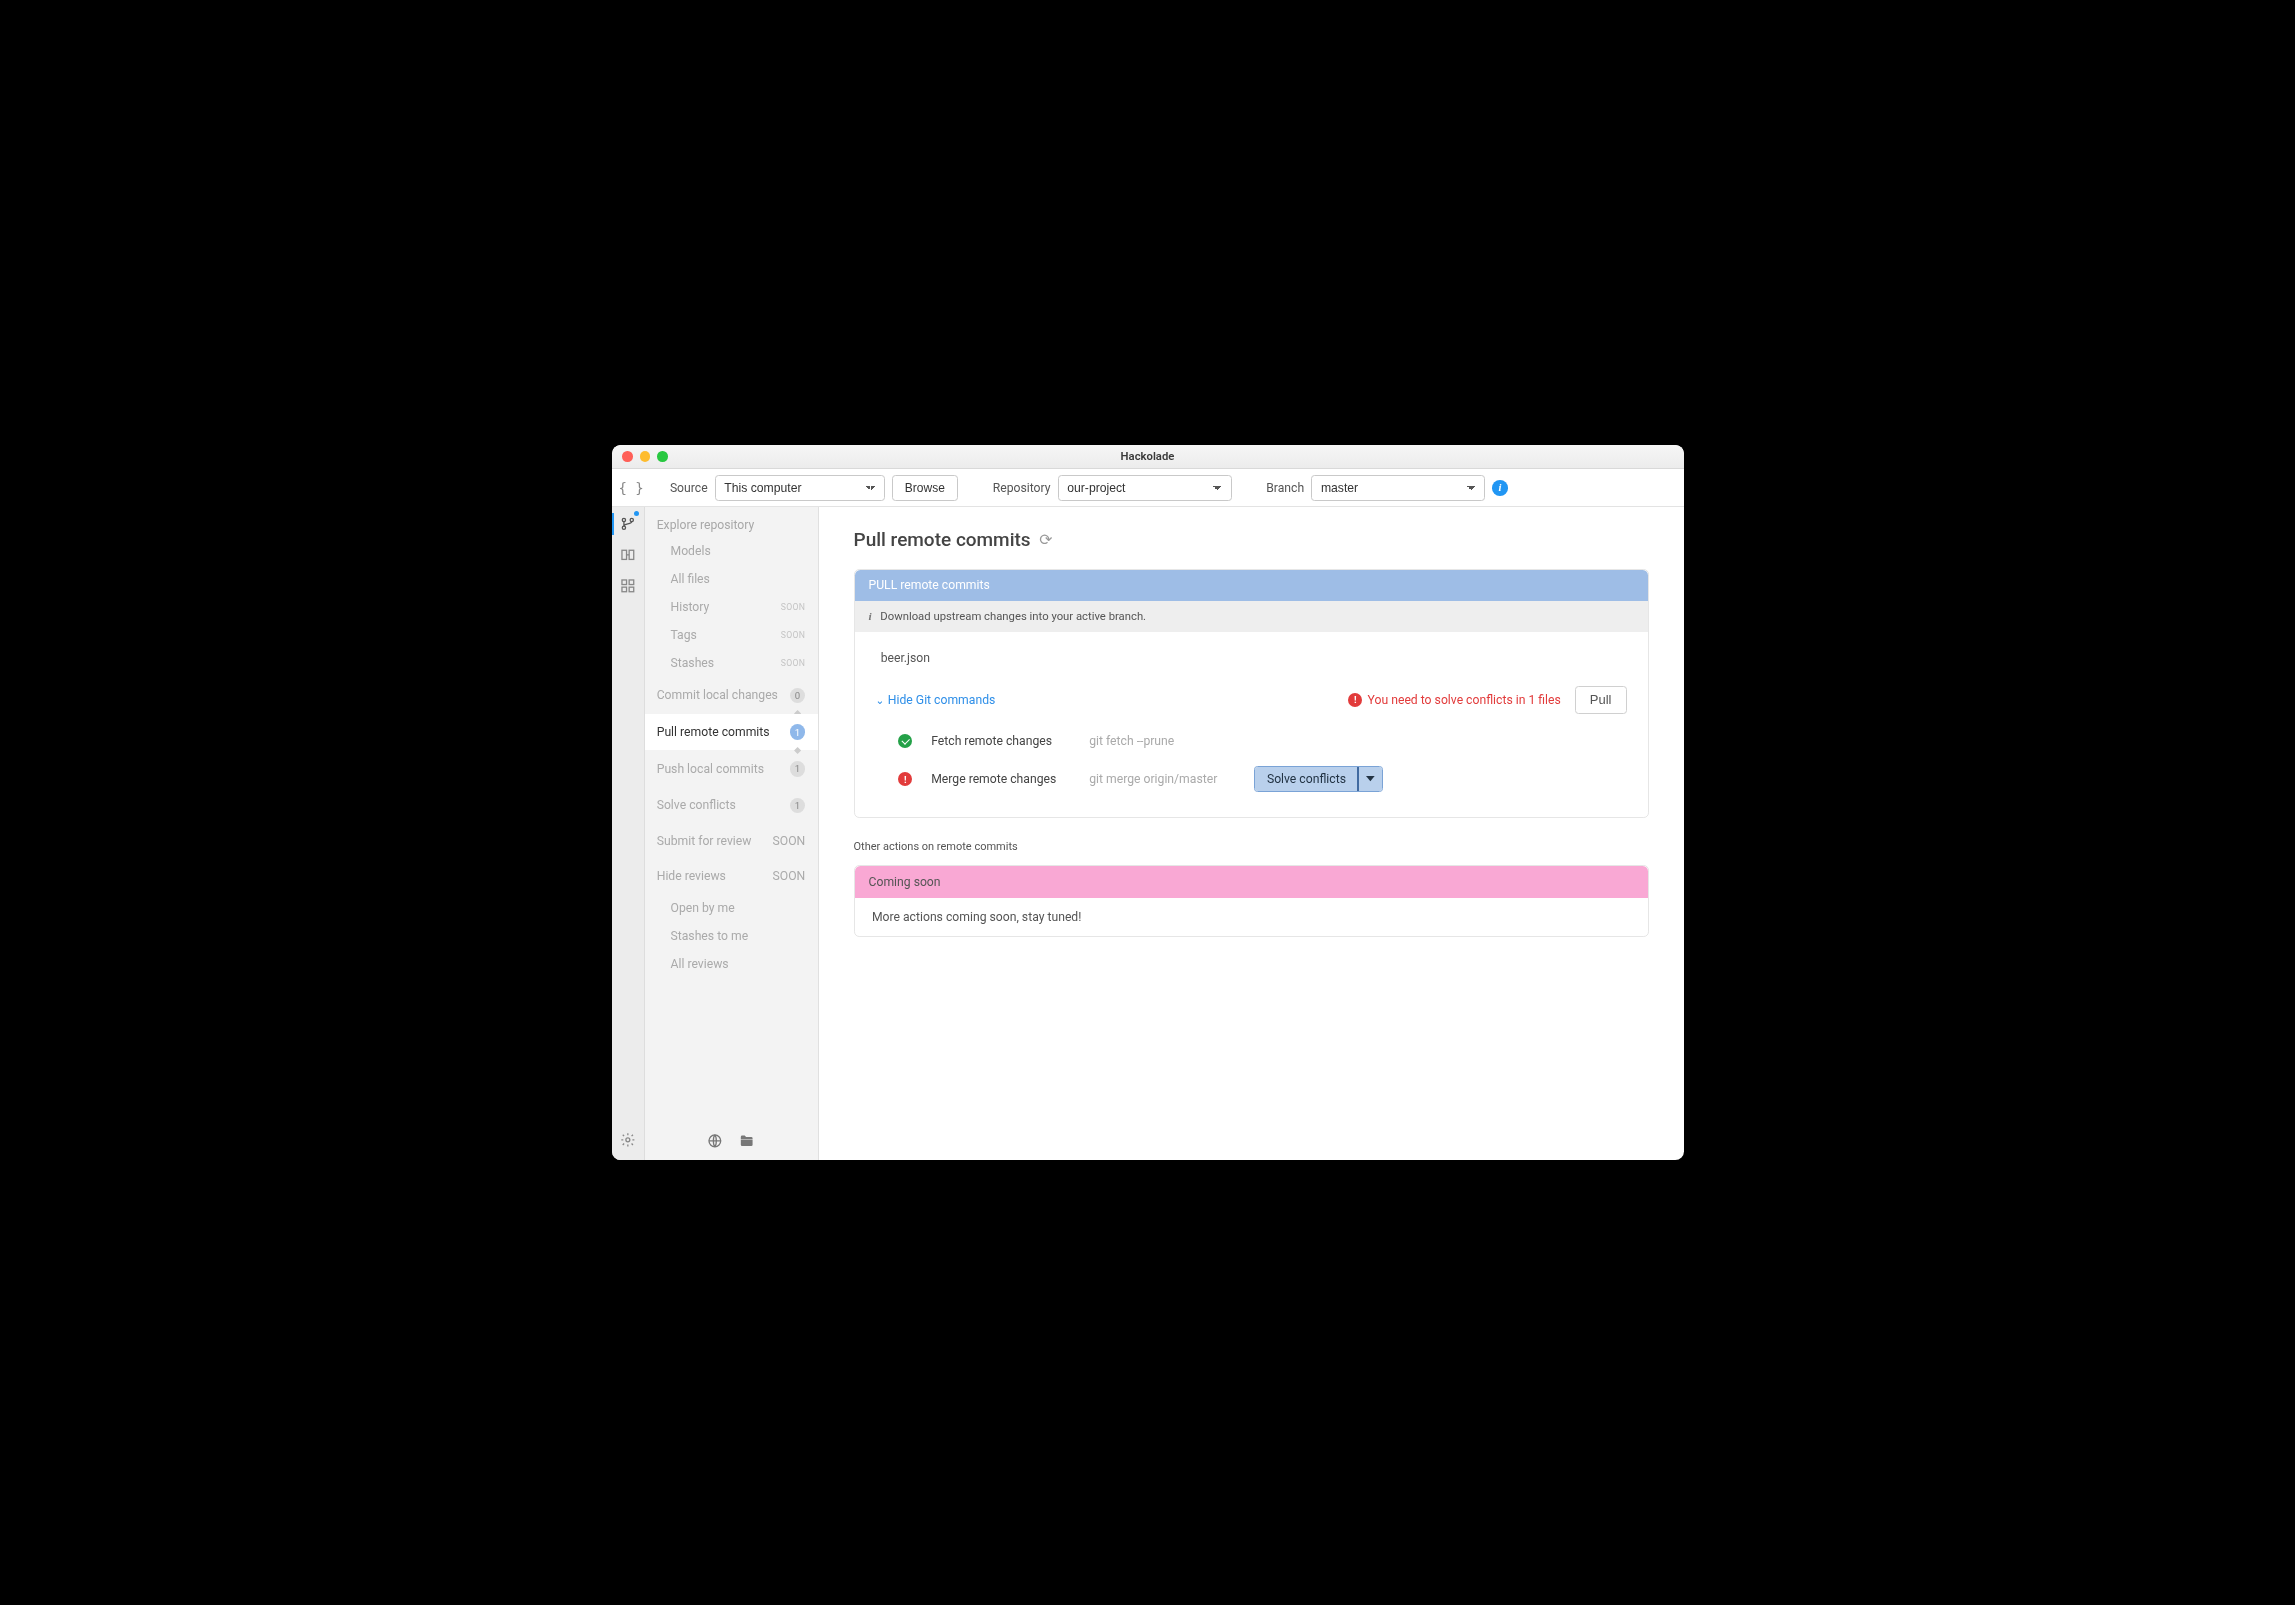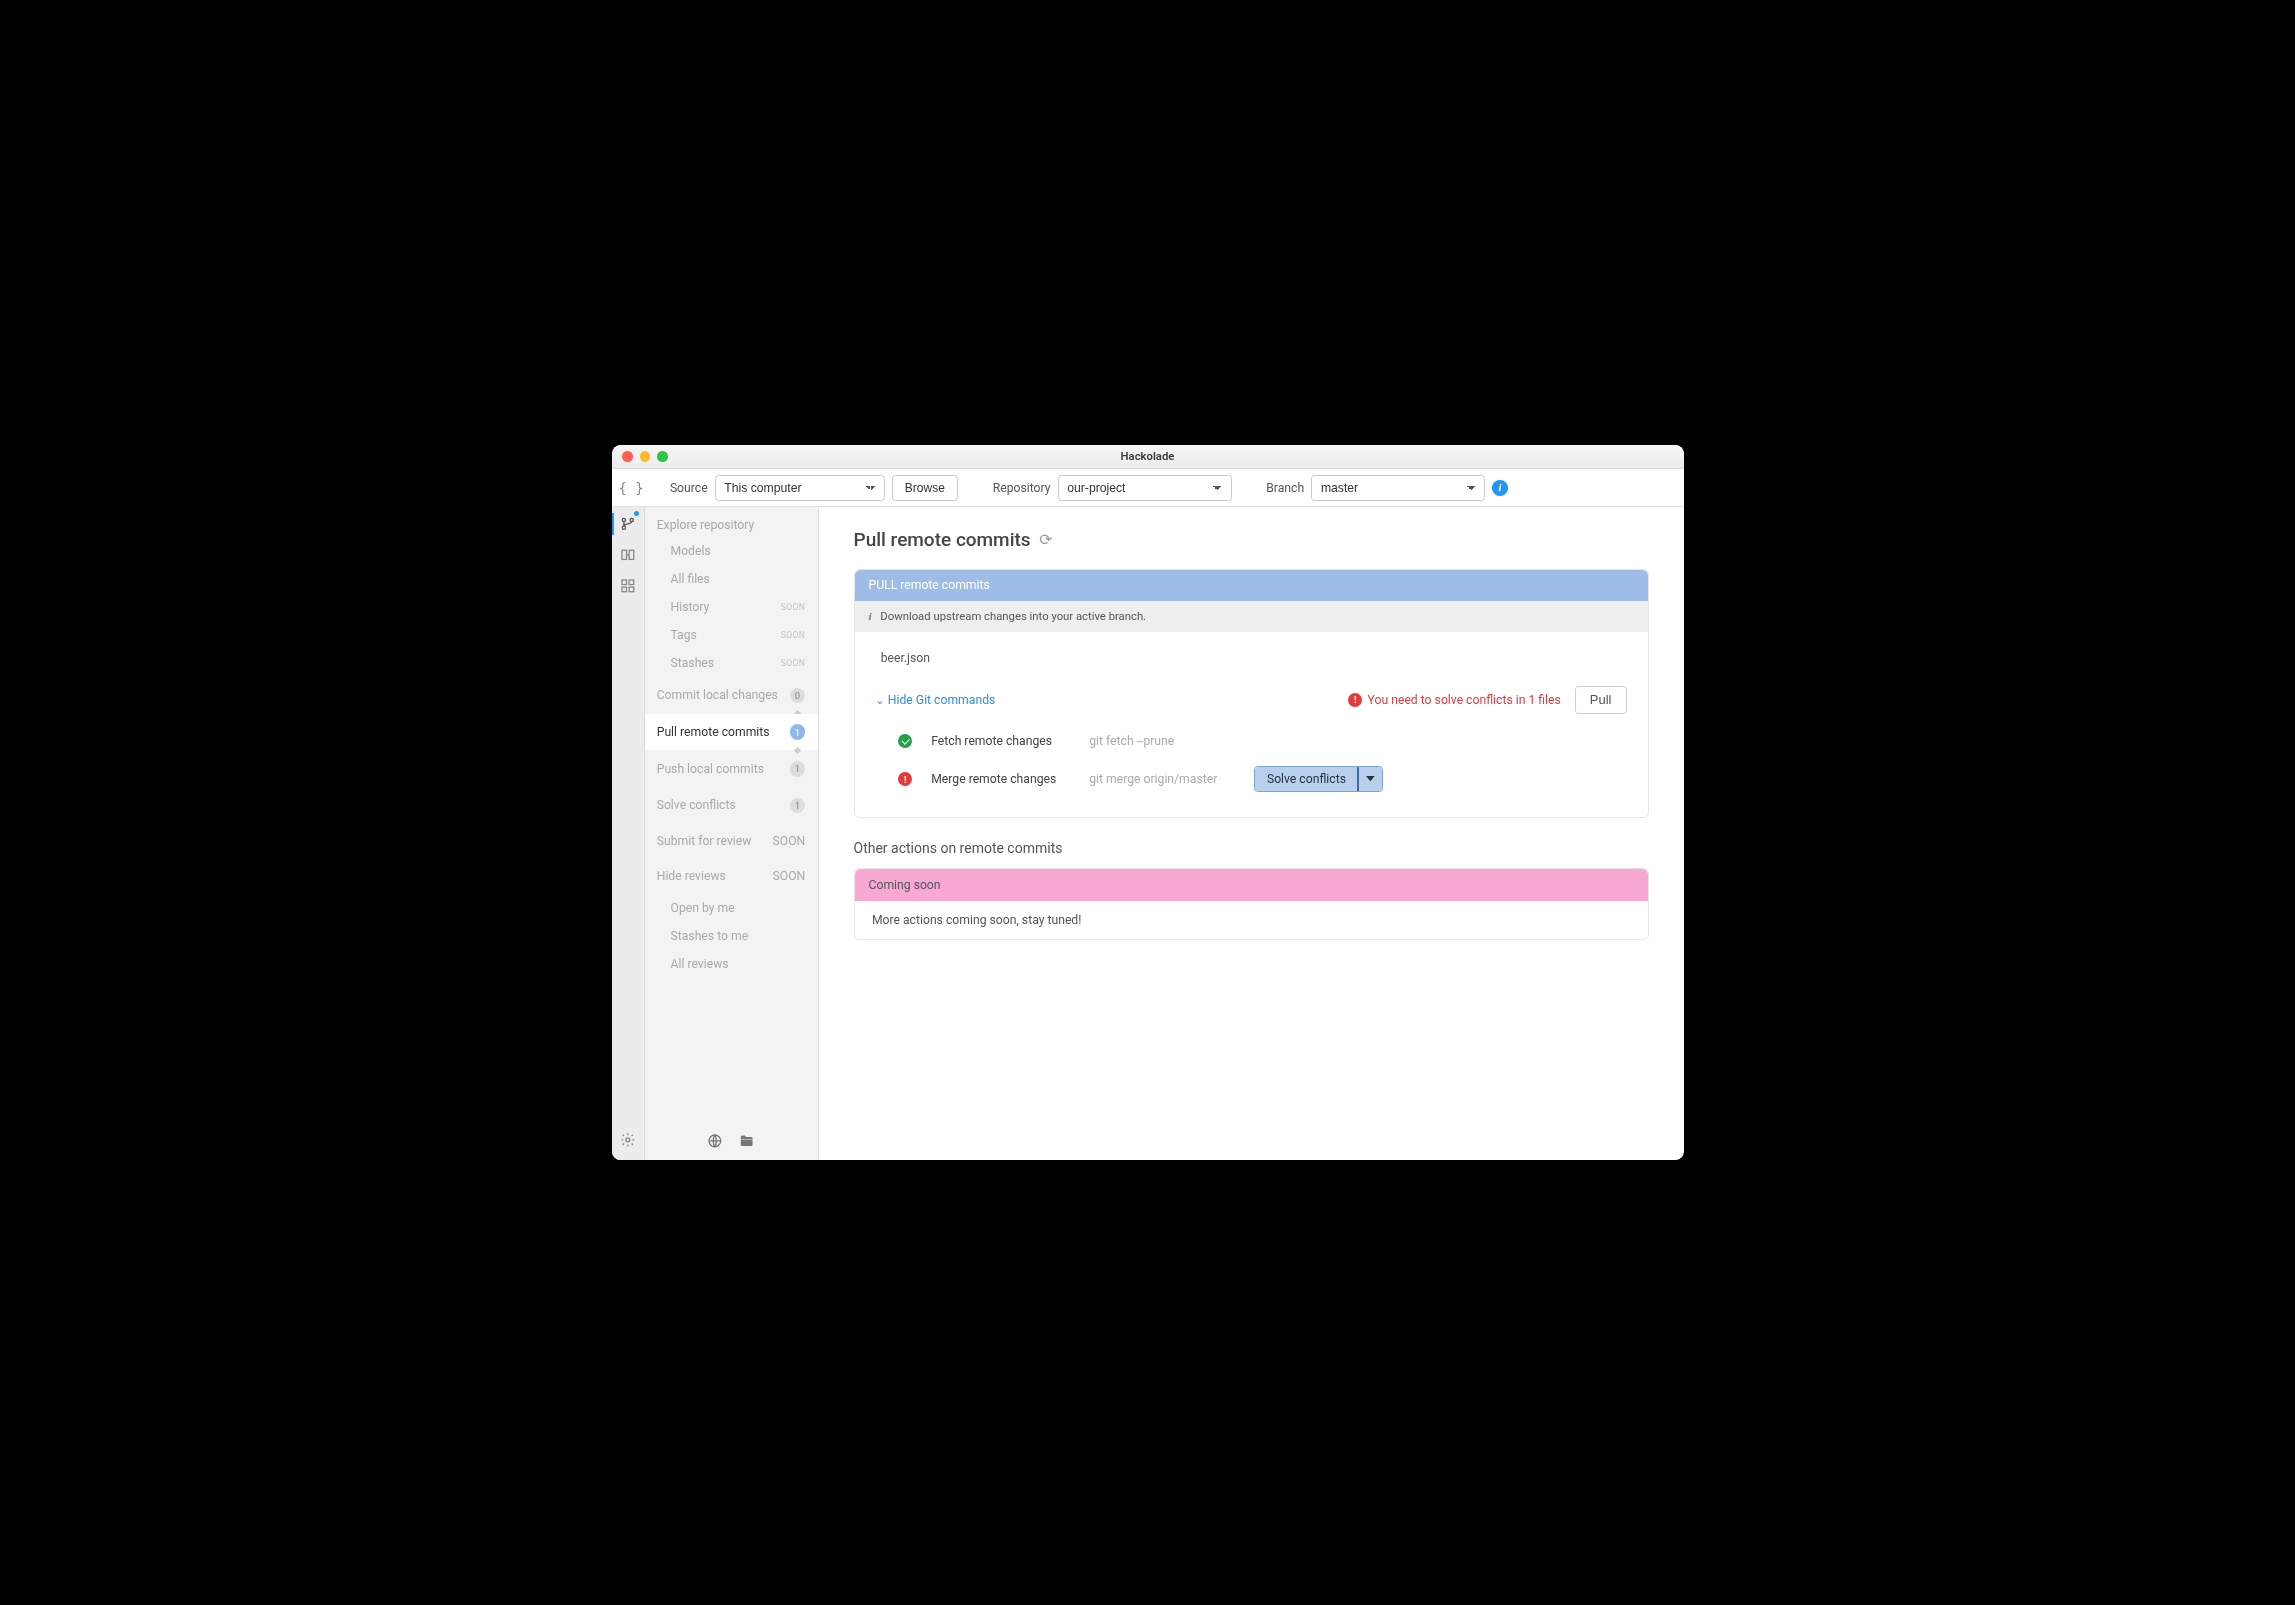--- a/index.html
+++ b/index.html
@@ -51,21 +51,21 @@
 .cmd-row { display: flex; align-items: center; gap: 19px; padding: 8.7px 22.7px; }
 .status-ok { width: 14px; height: 14px; border-radius: 50%; background: #24a148; display: inline-flex; align-items: center; justify-content: center; }
 .status-ok::after { content: ""; width: 6.1px; height: 3.5px; border-left: 1.7px solid #fff; border-bottom: 1.7px solid #fff; transform: rotate(-45deg); margin-top: -1.7px; }
 .status-err { width: 14px; height: 14px; border-radius: 50%; background: #e23b3b; color: #fff; display: inline-flex; align-items: center; justify-content: center; font-weight: 700; font-size: 9.6px; }
 .cmd-label { color: #444; font-size: 12.2px; min-width: 139px; }
 .cmd-code { color: #aaa; font-size: 12.2px; }
 .split-btn { display: inline-flex; border: 0.9px solid #7aa3d6; border-radius: 3.5px; overflow: hidden; margin-left: 17.4px; position: relative; }
 .split-btn .main-b { background: #b9d0ec; color: #234; padding: 5.2px 12.2px; cursor: pointer; font-size: 12.2px; }
 .split-btn .drop-b { background: #b9d0ec; border-left: 0.9px solid #416aa0; padding: 5.2px 7px; cursor: pointer; display: flex; align-items: center; outline: 1.7px solid #416aa0; outline-offset: -0.9px; }
 .split-btn .drop-b svg { width: 8.7px; height: 5.2px; }
-.section-title { font-size: 14px; color: #555; margin: 8.7px 0 12.2px; }
+.section-title { font-size: 11px; color: #555; margin: 8.7px 0 12.2px; }
 .panel2-head { background: #f9a8d4; padding: 8.7px 14px; color: #555; border-radius: 5.2px 5.2px 0 0; }
 .panel2-body { padding: 12.2px 17.4px; color: #555; }
 .brace-icon { font-family: monospace; font-size: 14px; color: #888; }
 </style>
 </head>
 <body>
 
 <div class="window">
 
   <div class="titlebar">

